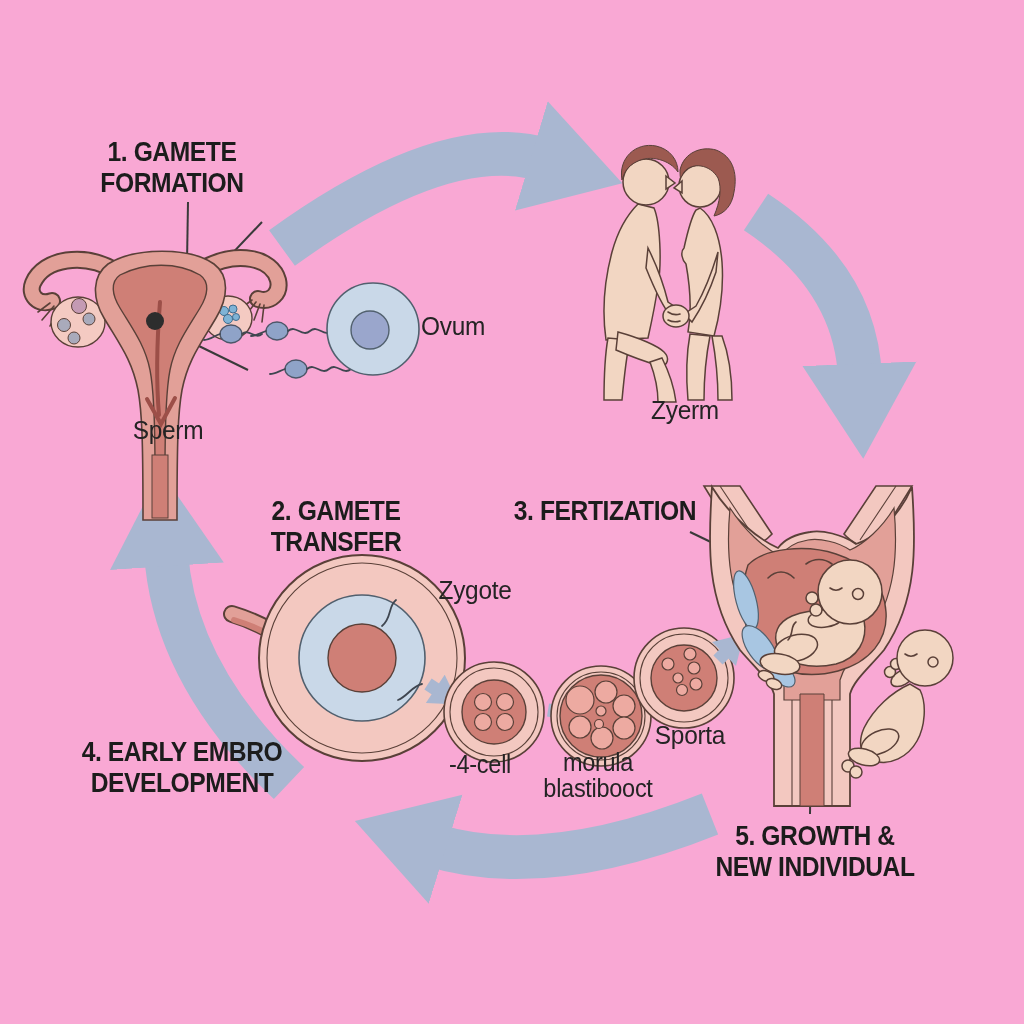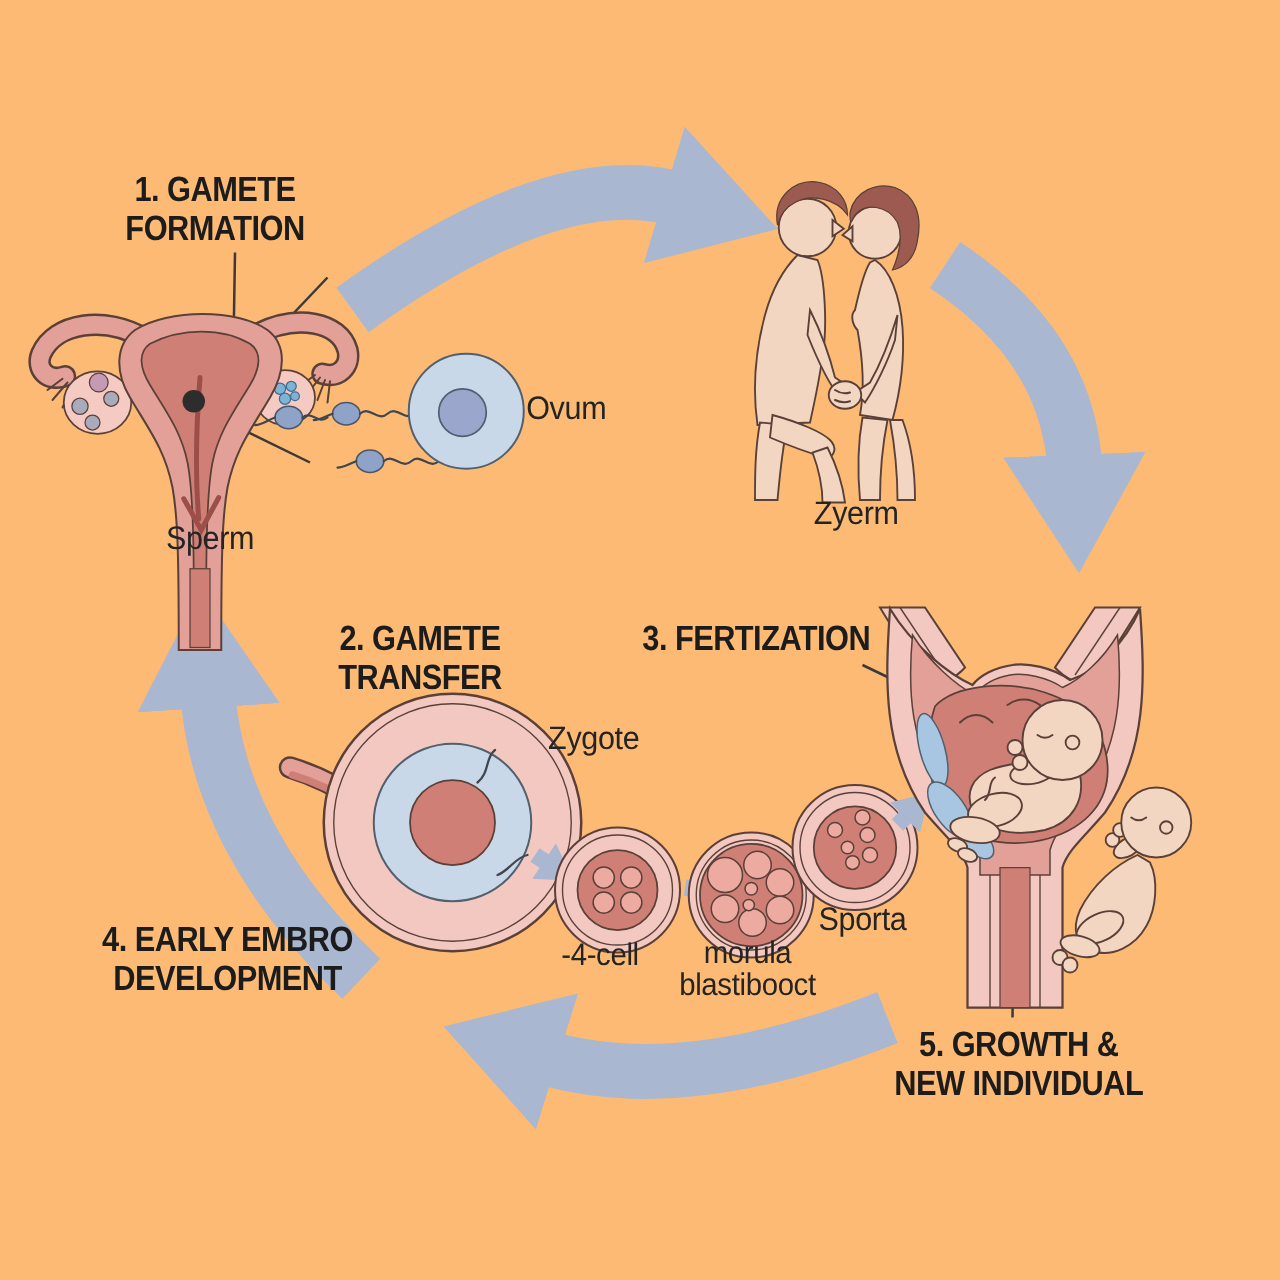--- a/index.html
+++ b/index.html
@@ -1,16 +1,16 @@
 <!DOCTYPE html>
 <html style="--arrow: #a9b7d1; --text: #1c1c1c; --line: #3a3a3a; --outline: #5a4038; --tissue_light: #f3c8c0; --tissue_mid: #e2a098; --tissue_dark: #cf7f76; --tissue_deep: #b55f58; --pale_pink: #f4cac2; --cell_blue: #c9d8e8; --nucleus_blue: #9aa6cc; --sperm_blue: #8fa3c8; --skin: #f2d6c2; --hair: #9c5a50; --fluid_blue: #a8c6e2; --follicle_grey: #a9aabb; --follicle_purple: #c49ab4;"><head>
 <meta charset="utf-8">
 <style>
   html,body{margin:0;padding:0;background:#ffffff;}
-  .canvas{position:relative;width:1024px;height:1024px;background:#fdba74;overflow:hidden;
+  .canvas{position:relative;width:1024px;height:1024px;background:#f9a8d4;overflow:hidden;
           font-family:"Liberation Sans",sans-serif;}
   .canvas svg{position:absolute;left:0;top:0;}
   .lbl{position:absolute;z-index:2;color:var(--text,#1c1c1c);white-space:pre-line;}
   .stage{font-weight:700;font-size:28px;line-height:1.12;letter-spacing:-0.5px;
          transform:scaleX(0.88);text-align:center;}
   .anno{font-weight:400;font-size:26px;line-height:1.04;letter-spacing:-0.3px;
         transform:scaleX(0.94);text-align:center;color:#242424;}
   
   .c-tl{fill:var(--tissue_light);stroke:var(--outline);stroke-width:1.6}
   .c-tm{fill:var(--tissue_mid);stroke:var(--outline);stroke-width:1.6}

